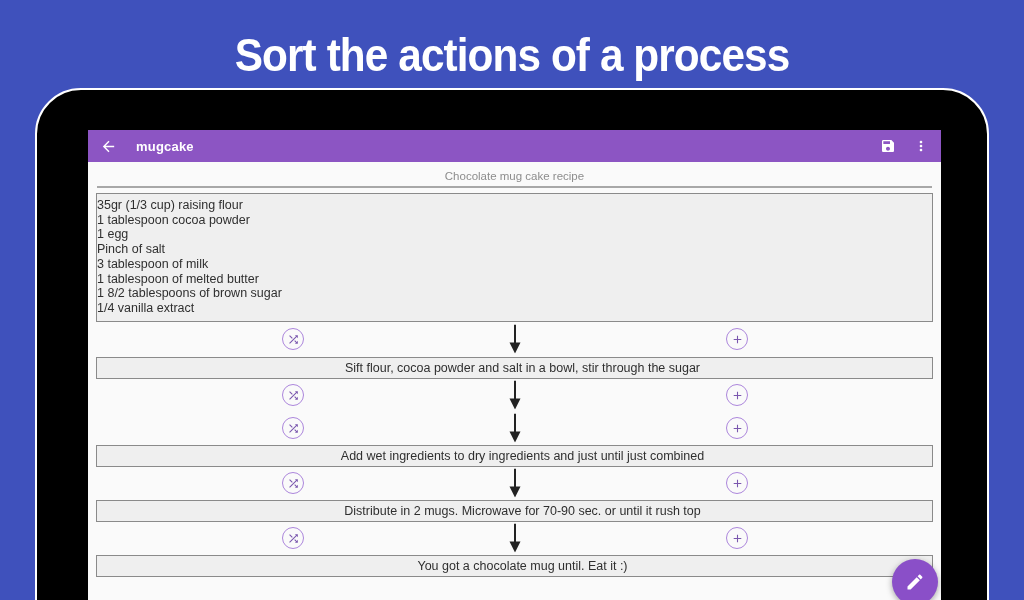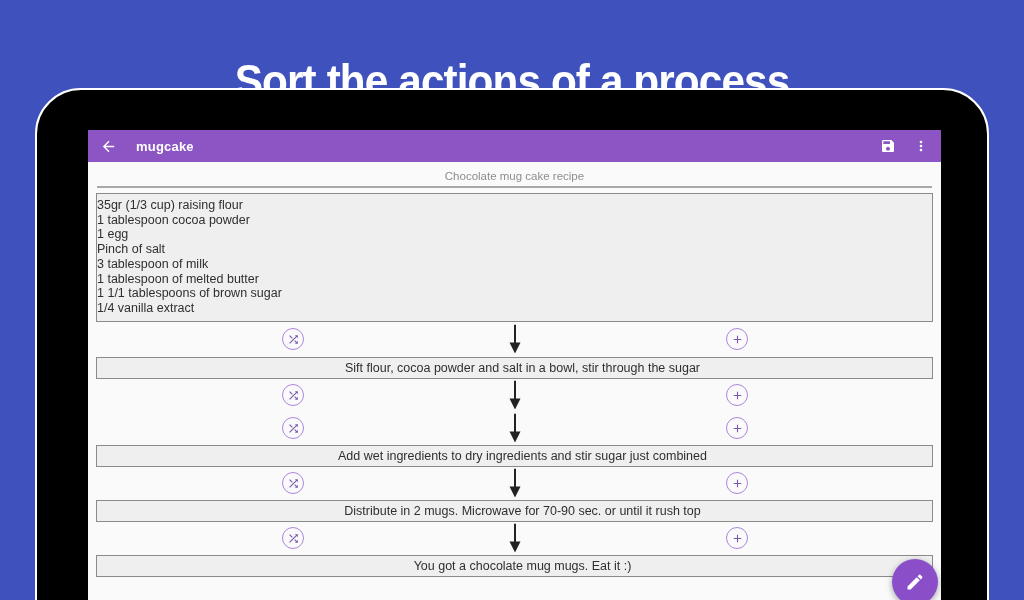--- a/index.html
+++ b/index.html
@@ -4,21 +4,21 @@
 <style>
   * { box-sizing: border-box; margin: 0; padding: 0; }
   html, body { width: 1024px; height: 600px; overflow: hidden; }
   body {
     background: var(--background, #3F51BC);
     font-family: "Liberation Sans", sans-serif;
     position: relative;
   }
 
   
-  .banner { height: 108px; display: flex; align-items: flex-end; justify-content: center; }
+  .banner { height: 108px; display: flex; align-items: center; justify-content: center; }
   .banner h1 {
     color: #fff; font-size: 47px; font-weight: 700;
     letter-spacing: -1px; transform: scaleX(.9); white-space: nowrap;
   }
 
   
   .tablet {
     position: absolute; left: 35px; top: 88px; width: 954px; height: 560px;
     background: #000; border: 2px solid #fff; border-radius: 46px 46px 0 0;
   }
@@ -112,21 +112,21 @@
     <div class="proc-title">Chocolate mug cake recipe</div>
     <div class="proc-underline"></div>
 
     <div class="box ingredients" id="ingredients-box">
         <div>35gr (1/3 cup) raising flour</div>
         <div>1 tablespoon cocoa powder</div>
         <div>1 egg</div>
         <div>Pinch of salt</div>
         <div>3 tablespoon of milk</div>
         <div>1 tablespoon of melted butter</div>
-        <div>1 1/1 tablespoons of brown sugar</div>
+        <div>1 8/2 tablespoons of brown sugar</div>
         <div>1/4 vanilla extract</div>
       </div>
 
     <div id="steps-container">
   <div class="connector">
     <span class="circle-btn left">
       <svg viewBox="0 0 24 24">
               <path d="M10.59 9.17 5.41 4 4 5.41l5.17 5.17 1.42-1.41zM14.5 4l2.04 2.04L4 18.59 5.41 20 17.96 7.46 20 9.5V4h-5.5zm.33 9.41-1.41 1.41 3.13 3.13L14.5 20H20v-5.5l-2.04 2.04-3.13-3.13z"></path>
             </svg>
     </span>
@@ -180,21 +180,21 @@
             </svg>
     </span>
     <span class="circle-btn right">
       <svg viewBox="0 0 24 24">
               <path d="M19 13h-6v6h-2v-6H5v-2h6V5h2v6h6v2z"></path>
             </svg>
     </span>
   </div>
 
   <div class="box step">
-    <span>Add wet ingredients to dry ingredients and stir sugar just combined</span>
+    <span>Add wet ingredients to dry ingredients and just until just combined</span>
   </div>
 
   <div class="connector">
     <span class="circle-btn left">
       <svg viewBox="0 0 24 24">
               <path d="M10.59 9.17 5.41 4 4 5.41l5.17 5.17 1.42-1.41zM14.5 4l2.04 2.04L4 18.59 5.41 20 17.96 7.46 20 9.5V4h-5.5zm.33 9.41-1.41 1.41 3.13 3.13L14.5 20H20v-5.5l-2.04 2.04-3.13-3.13z"></path>
             </svg>
     </span>
     <span class="down-arrow">
       <svg viewBox="0 0 13 29">
@@ -226,21 +226,21 @@
             </svg>
     </span>
     <span class="circle-btn right">
       <svg viewBox="0 0 24 24">
               <path d="M19 13h-6v6h-2v-6H5v-2h6V5h2v6h6v2z"></path>
             </svg>
     </span>
   </div>
 
   <div class="box step">
-    <span>You got a chocolate mug mugs. Eat it :)</span>
+    <span>You got a chocolate mug until. Eat it :)</span>
   </div>
 </div>
 
     <button class="fab">
       <svg viewBox="0 0 24 24">
           <path d="M3 17.25V21h3.75L17.81 9.94l-3.75-3.75L3 17.25zM20.71 7.04c.39-.39.39-1.02 0-1.41l-2.34-2.34c-.39-.39-1.02-.39-1.41 0l-1.83 1.83 3.75 3.75 1.83-1.83z"></path>
         </svg>
     </button>
   </div>
 </div>

